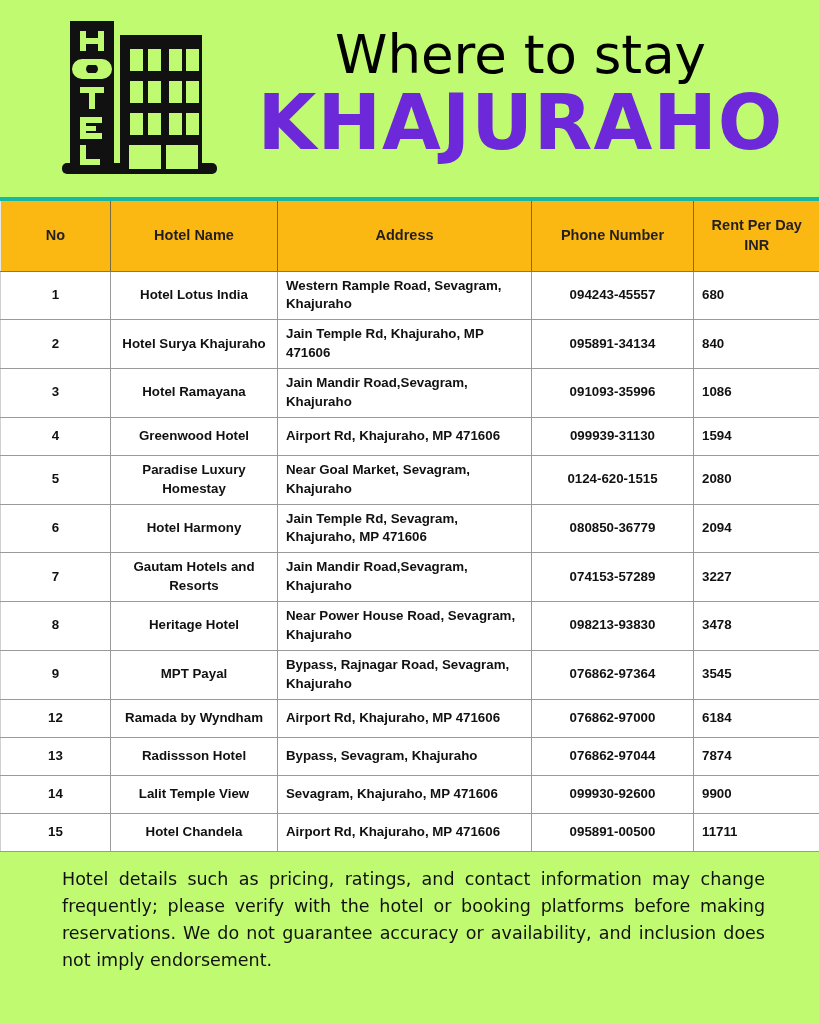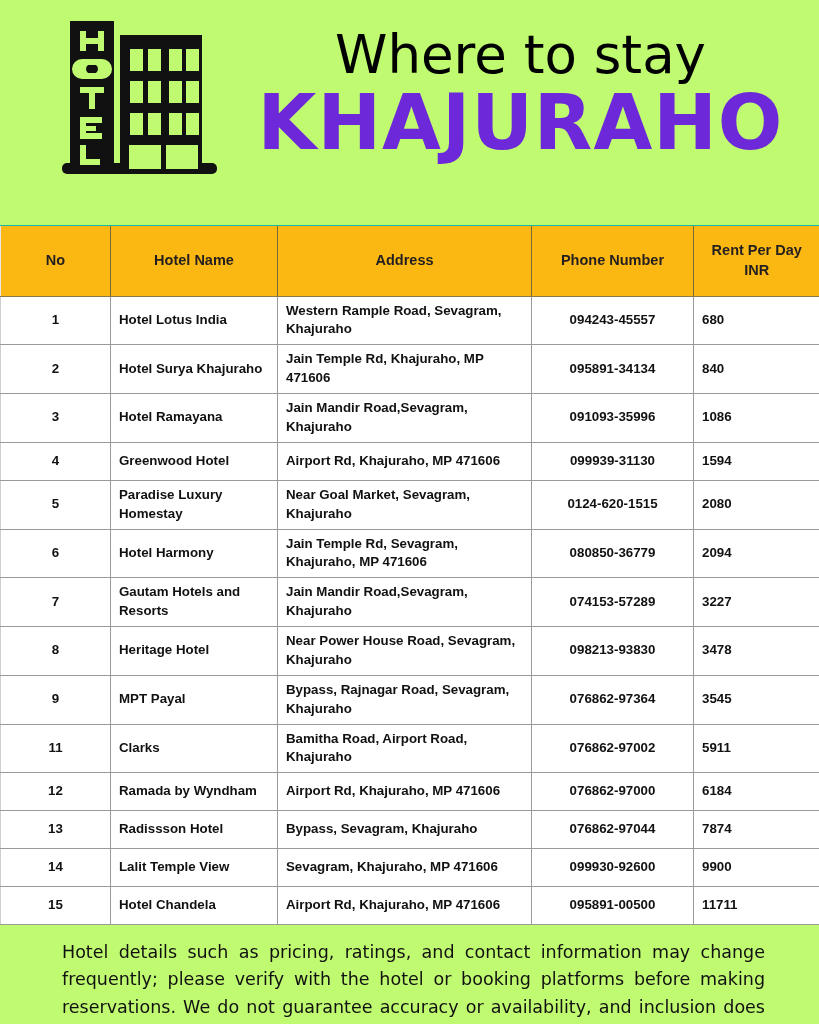--- a/index.html
+++ b/index.html
@@ -55,22 +55,21 @@
     font-weight: 700;
     letter-spacing: 1px;
     white-space: nowrap;
     margin-top: 2px;
   }
 
   
   .table-wrap {
     flex: 0 0 auto;
     background: #ffffff;
-    border-top: 1px solid #14b8a6;
-    margin-top: 28px;
+    border-top: 4px solid #14b8a6;
   }
   table.hotels {
     width: 819px;
     border-collapse: collapse;
     table-layout: fixed;
     background: #fff;
   }
   table.hotels col.c-no     { width: 110px; }
   table.hotels col.c-name   { width: 167px; }
   table.hotels col.c-addr   { width: 254px; }
@@ -100,21 +99,21 @@
     border-right: 1px solid #9a9a9a;
     border-bottom: 1px solid #9a9a9a;
     padding: 5px 8px;
     vertical-align: middle;
     line-height: 1.42;
     background: #fff;
   }
   table.hotels tbody td:first-child { border-left: 1px solid #cfcfcf; }
   table.hotels tbody td:last-child  { border-right: 1px solid #cfcfcf; }
   td.col-no    { text-align: center; }
-  td.col-name  { text-align: left; padding-left: 10px; }
+  td.col-name  { text-align: center; padding-left: 10px; }
   td.col-addr  { text-align: left; padding-left: 10px; }
   td.col-phone { text-align: center; }
   td.col-rent  { text-align: left; }
   table.hotels tbody tr.tall td { height: 43px; }
   table.hotels tbody tr.short td { height: 38px; }
 
   
   .disclaimer {
     flex: 1;
     background: #c0fa70;
@@ -266,27 +265,20 @@
             <td class="col-phone">098213-93830</td>
             <td class="col-rent">3478</td>
           </tr>
           <tr class="tall">
             <td class="col-no">9</td>
             <td class="col-name">MPT Payal</td>
             <td class="col-addr">Bypass, Rajnagar Road, Sevagram, Khajuraho</td>
             <td class="col-phone">076862-97364</td>
             <td class="col-rent">3545</td>
           </tr>
-          <tr class="tall">
-            <td class="col-no">11</td>
-            <td class="col-name">Clarks</td>
-            <td class="col-addr">Bamitha Road, Airport Road, Khajuraho</td>
-            <td class="col-phone">076862-97002</td>
-            <td class="col-rent">5911</td>
-          </tr>
           <tr class="short">
             <td class="col-no">12</td>
             <td class="col-name">Ramada by Wyndham</td>
             <td class="col-addr">Airport Rd, Khajuraho, MP 471606</td>
             <td class="col-phone">076862-97000</td>
             <td class="col-rent">6184</td>
           </tr>
           <tr class="short">
             <td class="col-no">13</td>
             <td class="col-name">Radissson Hotel</td>

